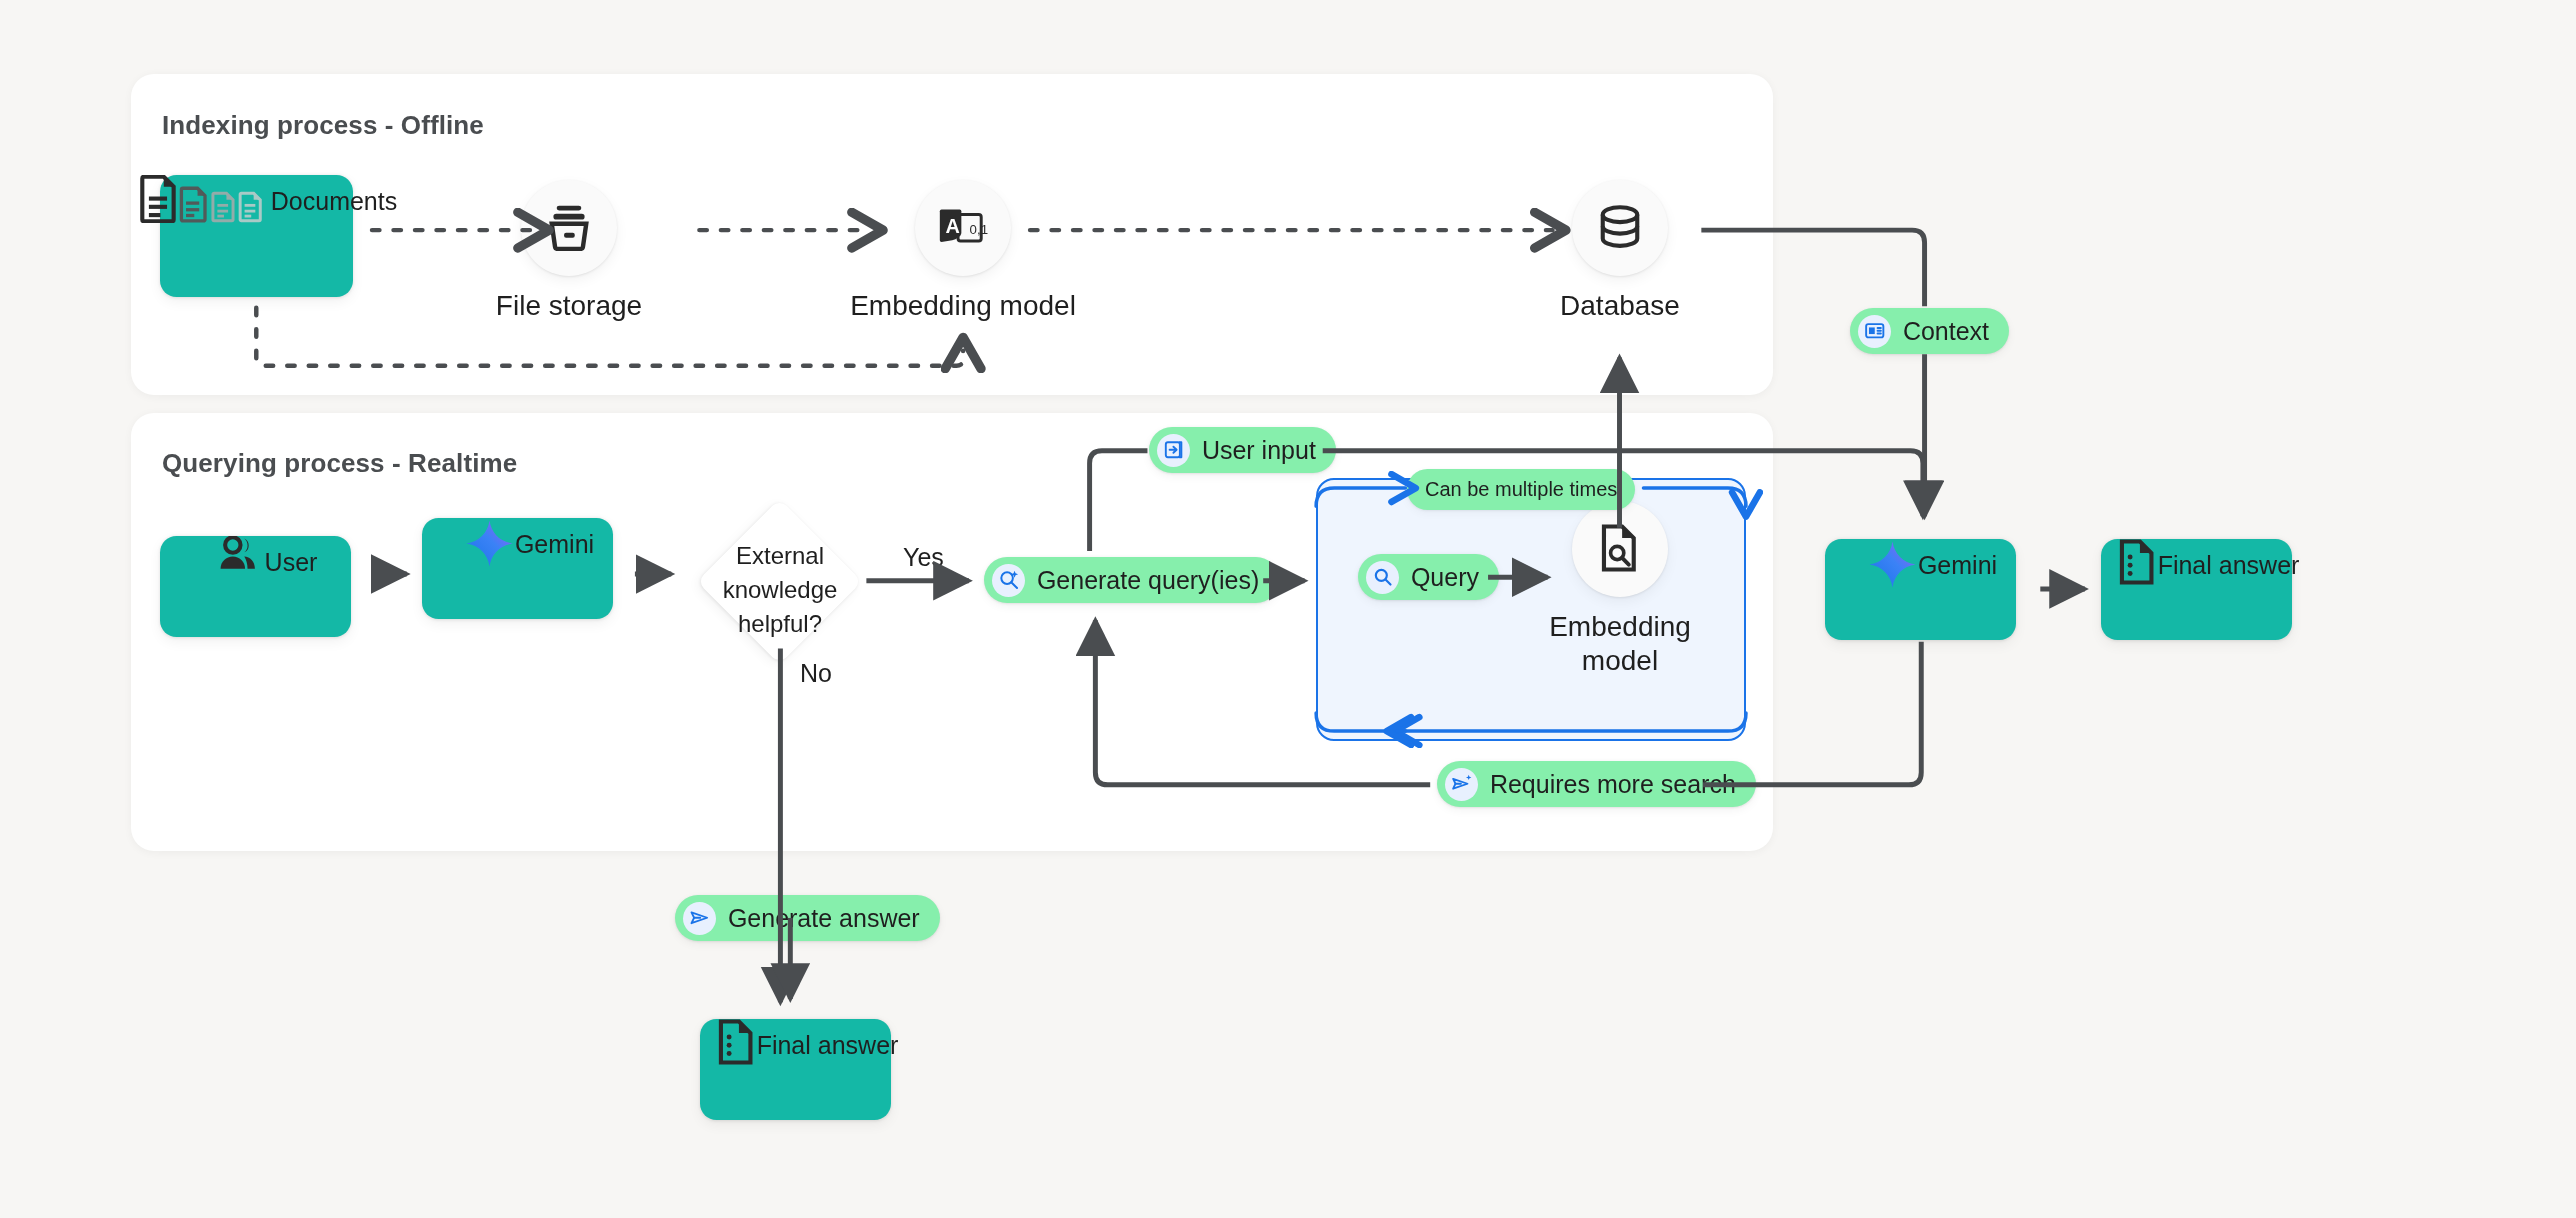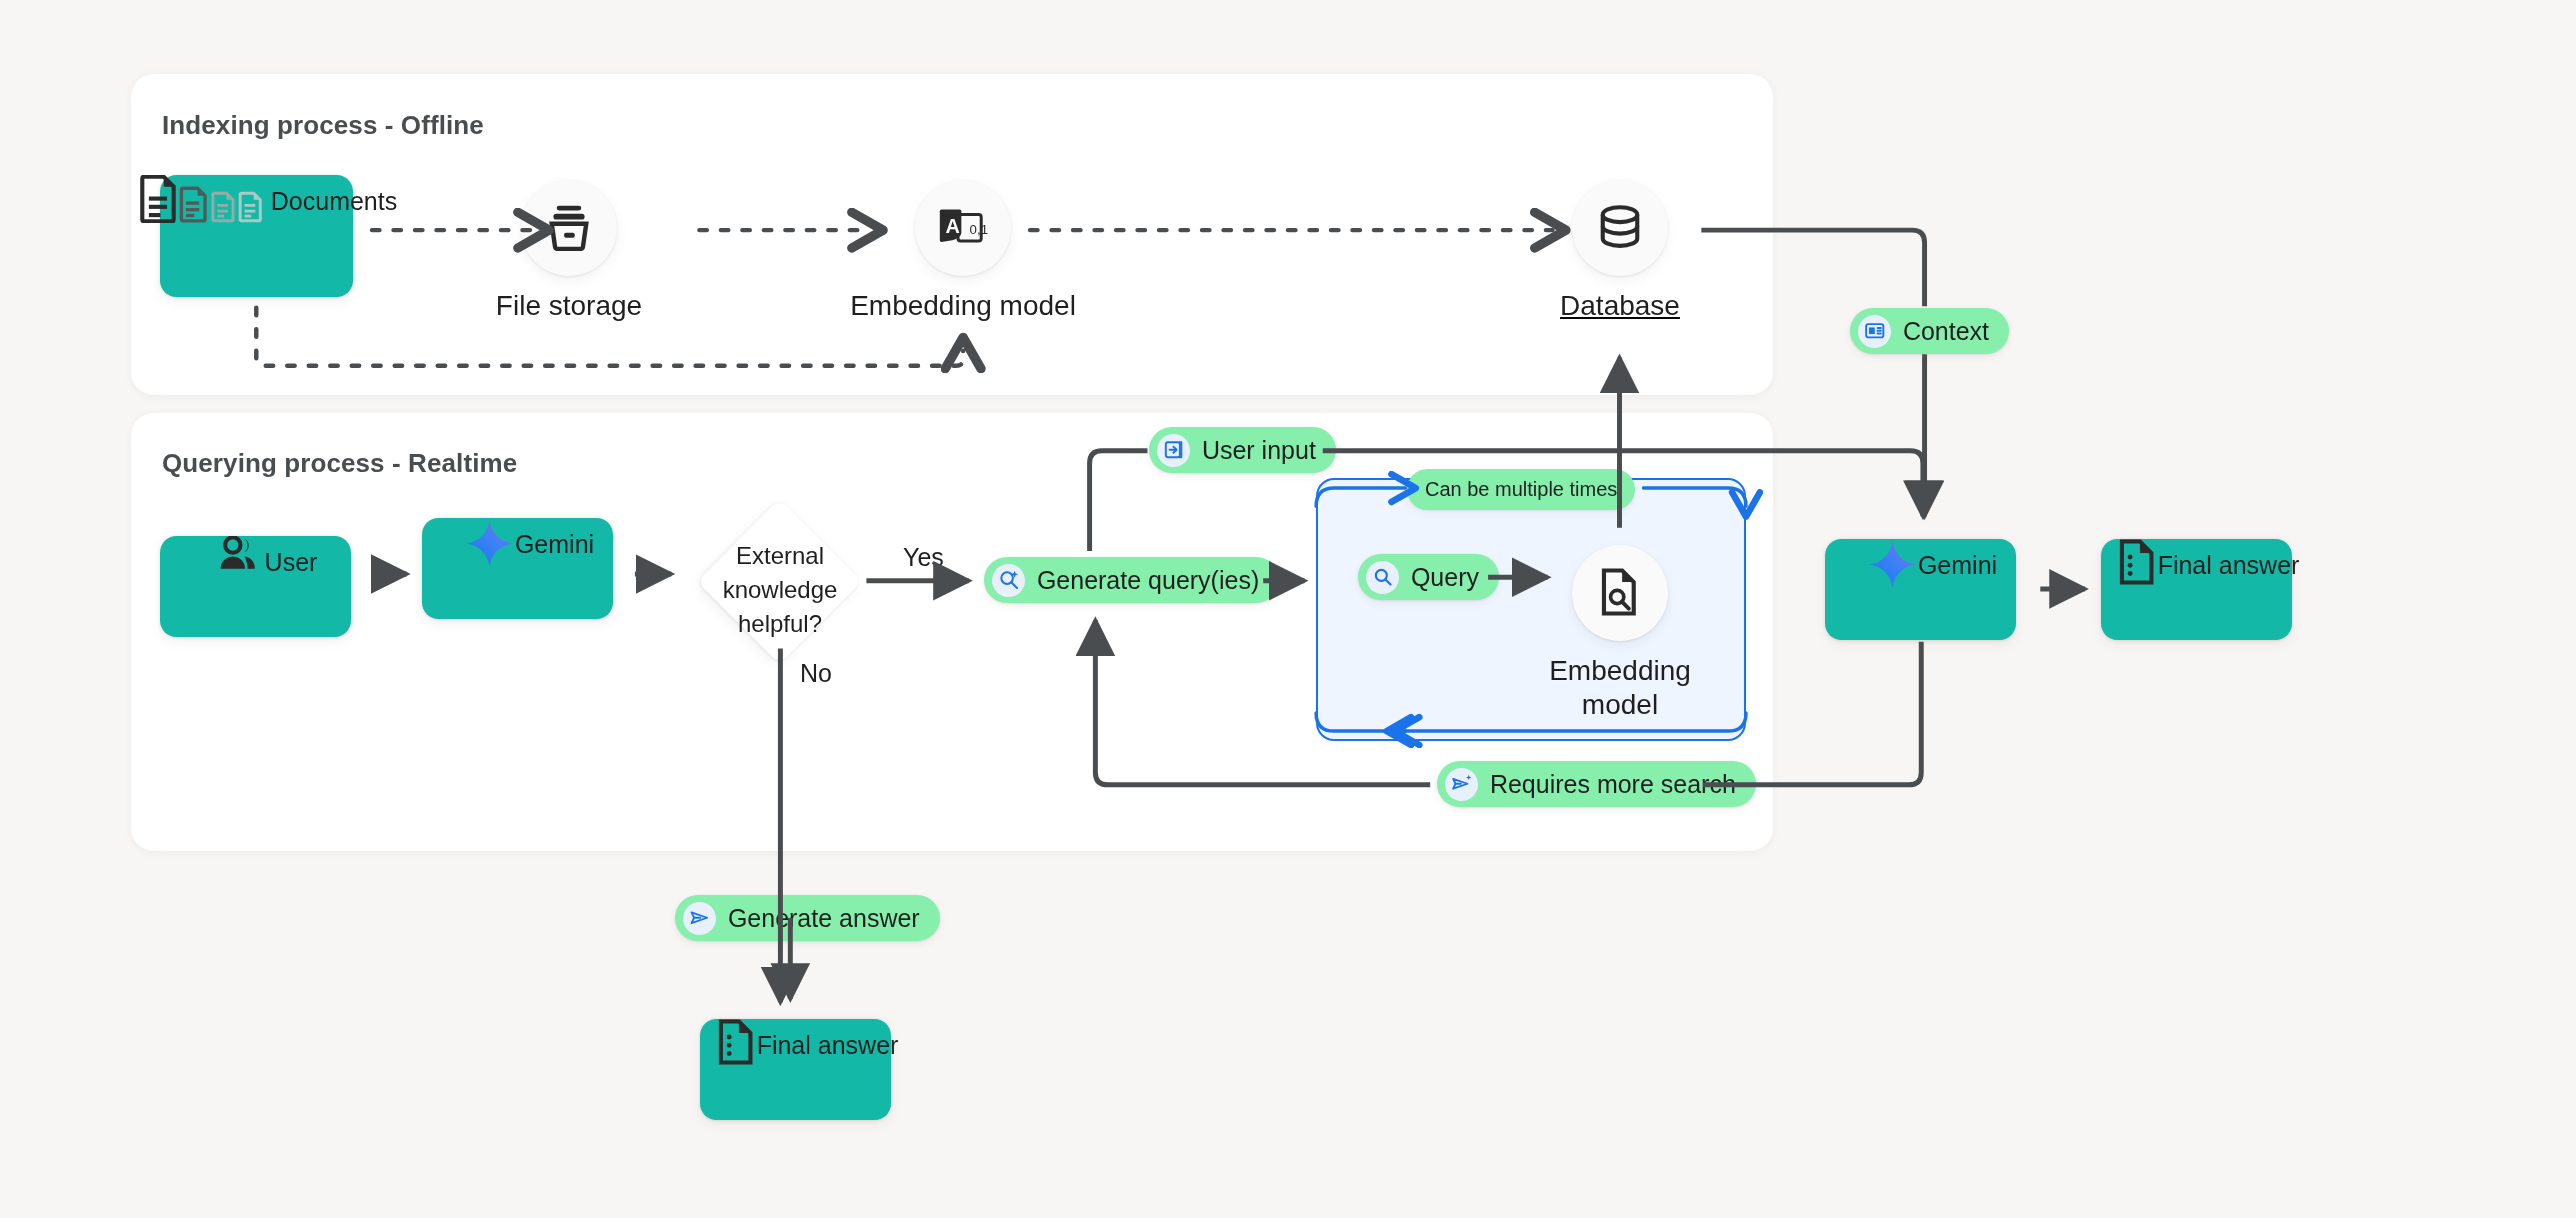--- a/index.html
+++ b/index.html
@@ -175,21 +175,21 @@
           <rect x="24" y="14" width="28" height="32" rx="3" fill="#fafafa" stroke="#2b2b2b" stroke-width="3.6"></rect>
           <text x="38" y="38" font-family="Liberation Sans, sans-serif" font-size="16" fill="#2b2b2b">0,1</text>
           <path d="M6 8 h20 a2 2 0 0 1 2 2 v26 c0 4 -6 8 -11 9 l-13 2 a2 2 0 0 1 -2 -2 V10 a2 2 0 0 1 2 -2 z" fill="#2b2b2b"></path>
           <text x="9" y="36" font-family="Liberation Sans, sans-serif" font-size="24" font-weight="bold" fill="#ffffff">A</text>
         </svg>
       </span>
     </div>
     <div class="lbl">Embedding model</div>
   </div>
 
-  <div class="circle-node" id="node-database" style="left:1572px;top:170px;width:96px;text-decoration:underline;">
+  <div class="circle-node" id="node-database" style="left:1572px;top:170px;width:96px;">
     <div class="circle">
       <span>
         <svg width="48" height="46" viewBox="0 0 58 56" fill="none" stroke="#2b2b2b" stroke-width="5">
           <ellipse cx="29" cy="13" rx="21" ry="9"></ellipse>
           <path d="M8 13 v14 c0 5 9.4 9 21 9 s21 -4 21 -9 V13"></path>
           <path d="M8 27 v15 c0 5 9.4 9 21 9 s21 -4 21 -9 V27"></path>
         </svg>
       </span>
     </div>
     <div class="lbl">Database</div>
@@ -254,21 +254,21 @@
   <div class="pill" id="pill-query" style="left:1358px;top:544px;">
     <span class="pico">
       <svg width="20" height="20" viewBox="0 0 24 24" fill="none" stroke="#1a73e8" stroke-width="2.6" stroke-linecap="round">
         <circle cx="10" cy="10" r="6.6"></circle>
         <line x1="15" y1="15" x2="21" y2="21"></line>
       </svg>
     </span>
     <span class="ptxt">Query</span>
   </div>
 
-  <div class="circle-node" id="node-retrieval-embedding" style="left:1572px;top:535px;width:96px;">
+  <div class="circle-node" id="node-retrieval-embedding" style="left:1572px;top:491px;width:96px;">
     <div class="circle">
       <span>
         <svg width="43" height="48" viewBox="0 0 52 58" fill="#2b2b2b">
           <path d="M6 3 h22 l14 14 v38 H6 z" fill="none" stroke="#2b2b2b" stroke-width="5"></path>
           <path d="M28 3 l14 14 h-14 z"></path>
           <circle cx="22" cy="35" r="8" fill="none" stroke="#2b2b2b" stroke-width="4.4"></circle>
           <line x1="28" y1="41" x2="36" y2="49" stroke="#2b2b2b" stroke-width="4.8" stroke-linecap="round"></line>
         </svg>
       </span>
     </div>

